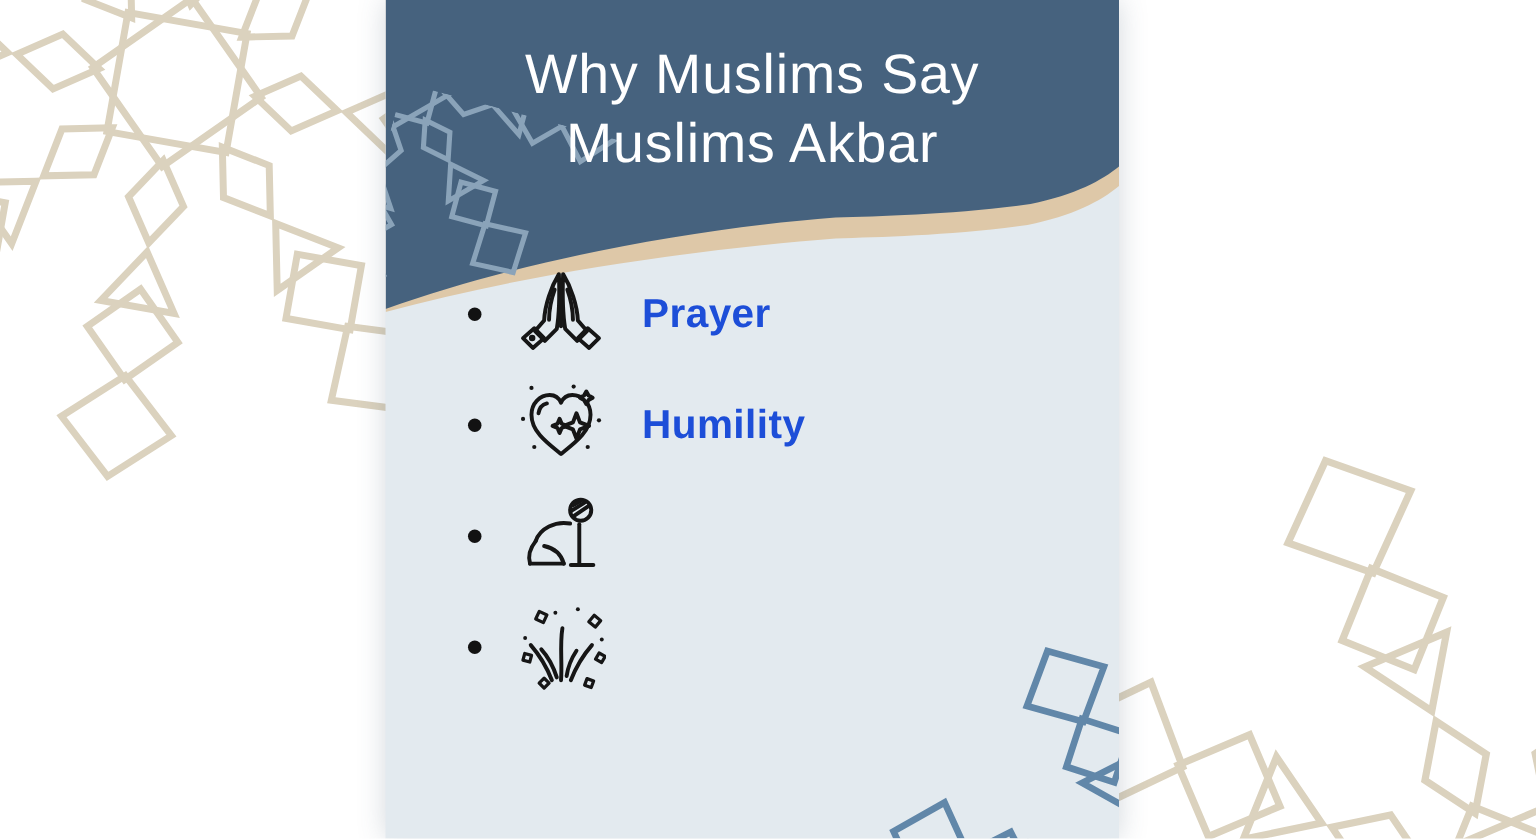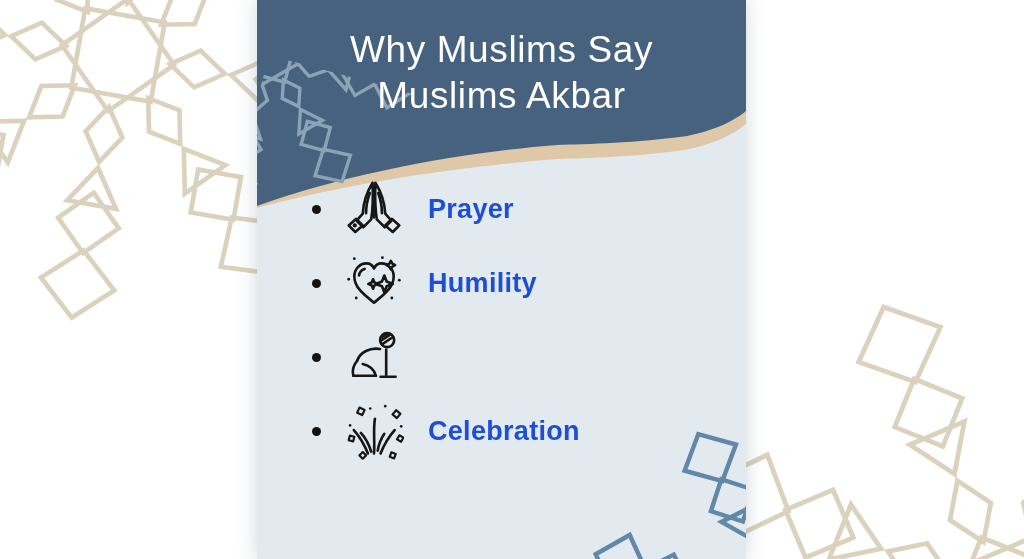--- a/index.html
+++ b/index.html
@@ -166,17 +166,16 @@
             <rect x="57.5" y="37.5" width="5" height="5" transform="rotate(30 60 40)"></rect>
             <rect x="17.5" y="55.5" width="5" height="5" transform="rotate(45 20 58)"></rect>
             <rect x="49.5" y="55.5" width="5" height="5" transform="rotate(20 52 58)"></rect>
           </g>
           <circle cx="6.5" cy="26" r="1.4" fill="#161616" stroke="none"></circle>
           <circle cx="44" cy="5.5" r="1.4" fill="#161616" stroke="none"></circle>
           <circle cx="61" cy="27" r="1.4" fill="#161616" stroke="none"></circle>
           <circle cx="28" cy="8" r="1.4" fill="#161616" stroke="none"></circle>
         </svg>
       </span>
-      <span class="label">Celebration</span>
     </div>
 
   </div>
 </div>
 
 </body></html>

